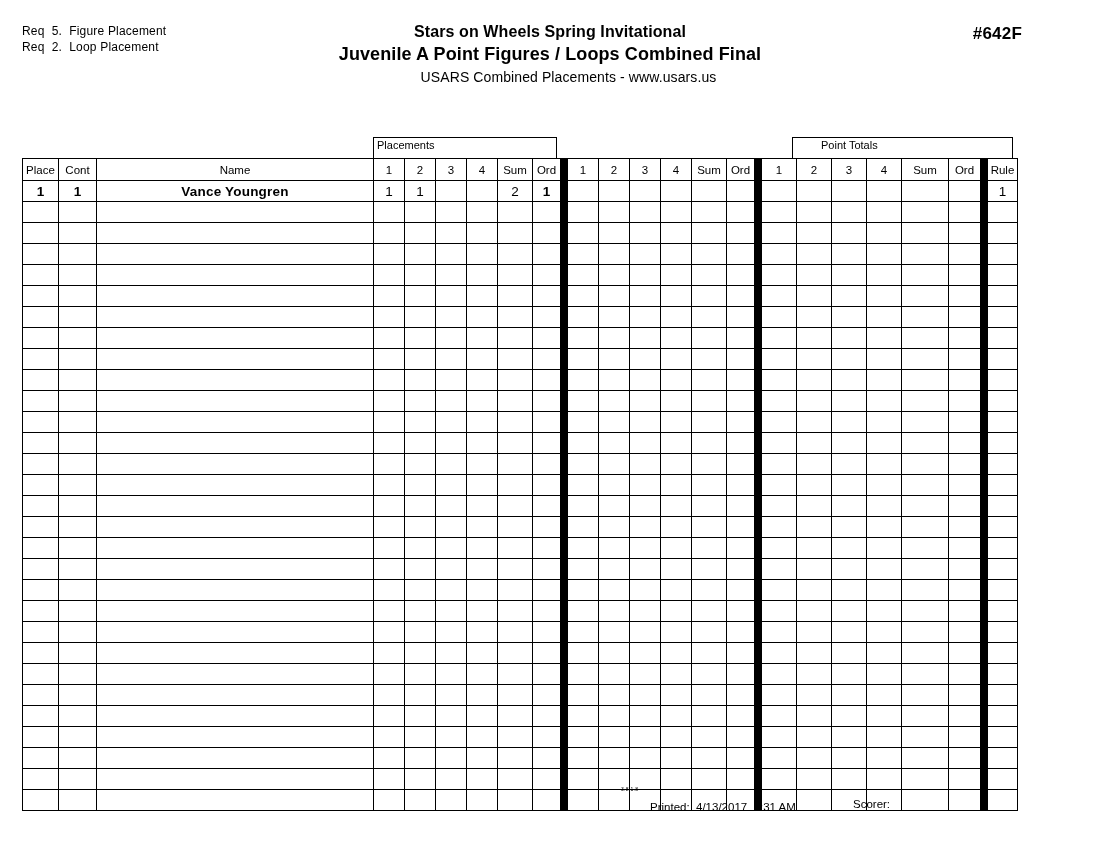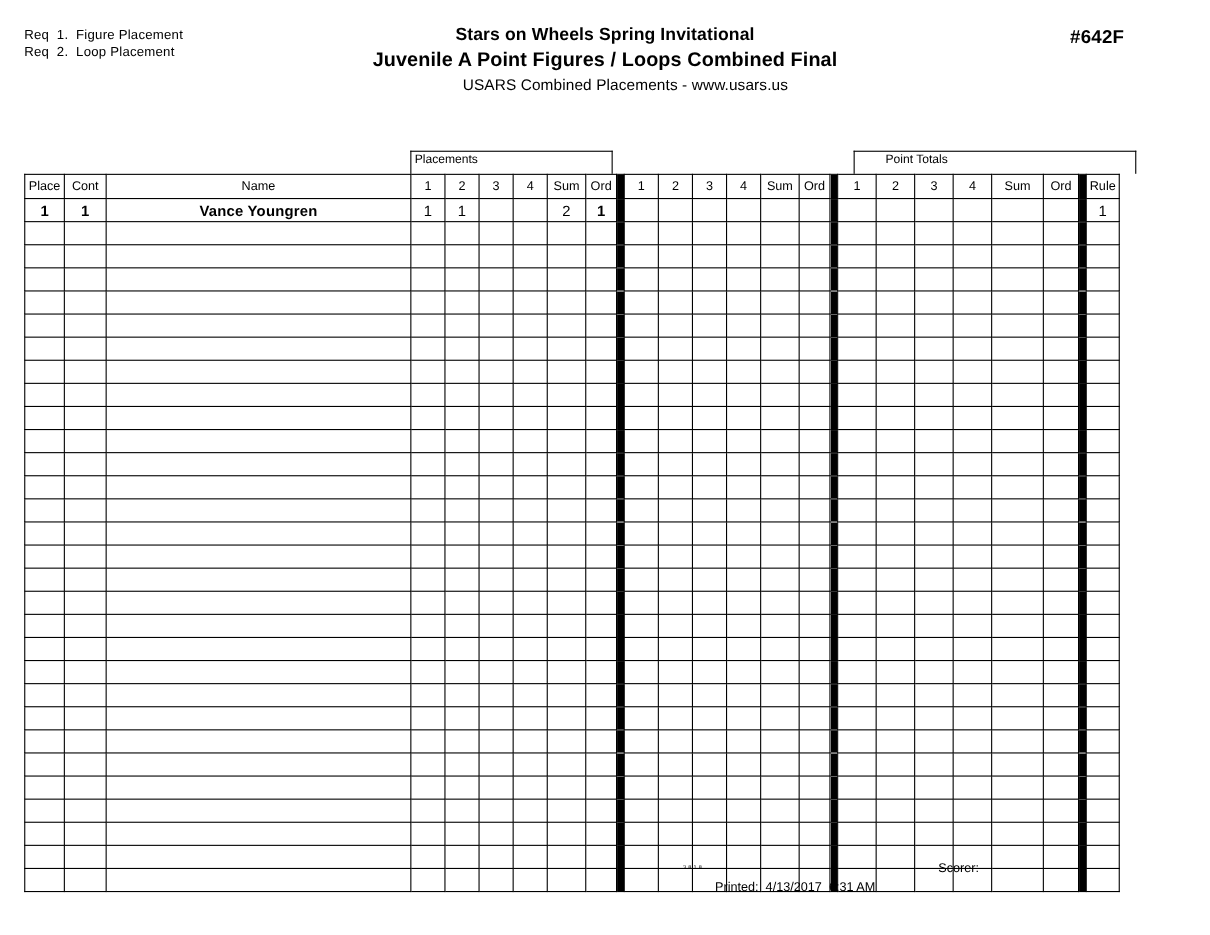--- a/index.html
+++ b/index.html
@@ -166,45 +166,45 @@
   }
   .footer .printed {
     position: absolute;
     left: 650px;
     top: 19px;
     white-space: pre;
   }
   .footer .scorer {
     position: absolute;
     left: 853px;
-    top: 2px;
+    top: 16px;
     white-space: pre;
   }
 </style>
 </head>
 <body>
 
 <div class="req-block">
-  <div class="req-line">Req  1.  Figure Placement</div>
+  <div class="req-line">Req  5.  Figure Placement</div>
   <div class="req-line">Req  2.  Loop Placement</div>
 </div>
 
 <div class="event-number">#642F</div>
 
 <div class="title-block">
   <div class="title-main">Stars on Wheels Spring Invitational</div>
   <div class="title-event">Juvenile A Point Figures / Loops Combined Final</div>
   <div class="title-sub">USARS Combined Placements - www.usars.us</div>
 </div>
 
 <div class="sheet">
 
   <div class="group-band">
     <div class="group-box" id="grp0" style="left: 351px; width: 184px;">Placements</div>
-    <div class="group-box" id="grp2" style="left: 754px; width: 257px; padding-left: 28px;">Point Totals</div>
+    <div class="group-box" id="grp2" style="left: 770px; width: 221px; padding-left: 28px;">Point Totals</div>
   </div>
 
   <table class="grid">
     <colgroup>
       <col style="width:36px">
       <col style="width:38px">
       <col style="width:277px">
       <col style="width:31px">
         <col style="width:31px">
         <col style="width:31px">

